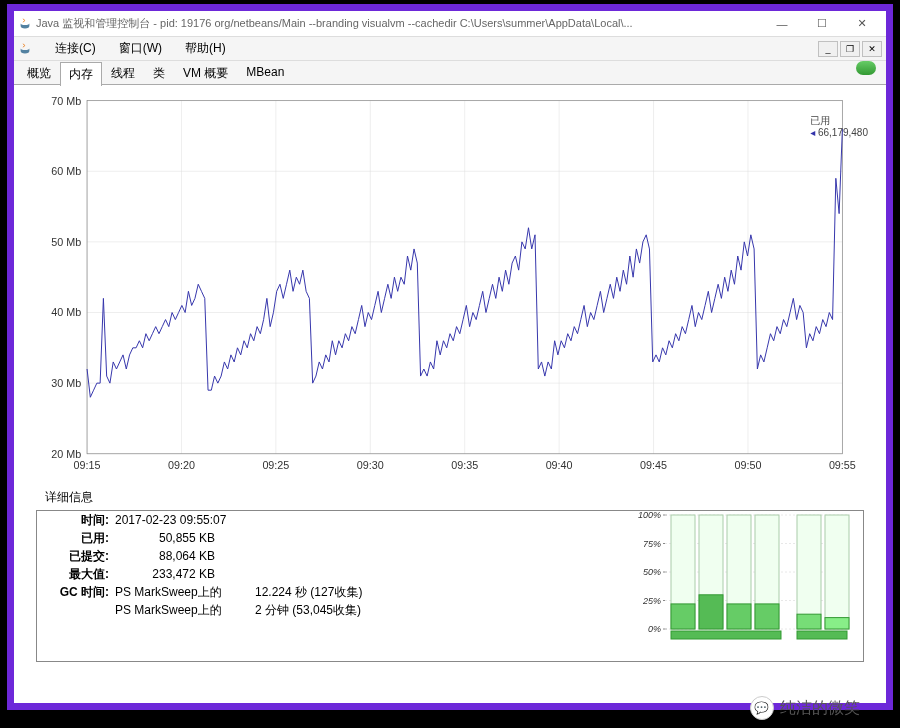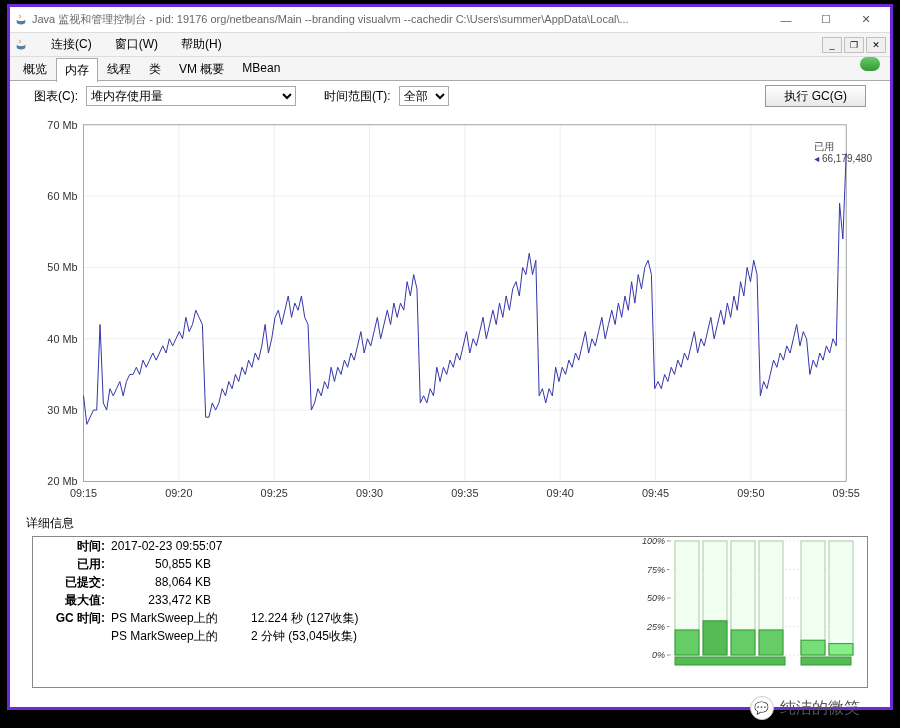--- a/index.html
+++ b/index.html
@@ -1,17 +1,17 @@
 <!DOCTYPE html>
 <html><head>
 <meta charset="utf-8">
 <style>
 * { box-sizing: border-box; margin: 0; padding: 0; }
 body { font-family: "Microsoft YaHei", sans-serif; font-size: 12px; background: #000; width: 900px; height: 728px; overflow: hidden; position: relative; }
-.window { background: #fff; width: 886px; height: 706px; position: absolute; left: 7px; top: 4px; border: 3px solid #6d28d9; display: flex; flex-direction: column; }
+.window { background: #fff; width: 886px; height: 706px; position: absolute; left: 7px; top: 4px; border: 7px solid #6d28d9; display: flex; flex-direction: column; }
 .titlebar { height: 26px; background: #fff; display: flex; align-items: center; padding: 0 4px; border-bottom: 1px solid #ddd; color: #666; font-size: 11px; }
 .titlebar .java-icon { width: 14px; height: 14px; margin-right: 4px; }
 .titlebar .title { flex: 1; overflow: hidden; white-space: nowrap; }
 .win-controls { display: flex; gap: 0; }
 .win-btn { width: 40px; height: 22px; display: flex; align-items: center; justify-content: center; color: #555; cursor: pointer; }
 .menubar { height: 24px; display: flex; align-items: center; padding: 0 4px; border-bottom: 1px solid #ddd; background: #f5f5f5; position: relative; }
 .menubar .java-icon { width: 14px; height: 14px; margin-right: 6px; }
 .menu-item { padding: 16px 6px; cursor: pointer; margin-left: 11px; }
 .menubar .right-controls { position: absolute; right: 4px; display: flex; gap: 2px; }
 .small-btn { width: 20px; height: 16px; border: 1px solid #c0c0c0; background: #f0f0f0; display: flex; align-items: center; justify-content: center; font-size: 9px; cursor: pointer; }
@@ -20,21 +20,21 @@
 .tab.active { background: #fff; border-color: #aaa; position: relative; top: 1px; }
 .status-icon { margin-left: auto; width: 20px; height: 14px; background: linear-gradient(#6c6,#393); border-radius: 7px; margin-right: 6px; }
 .toolbar { height: 30px; display: flex; align-items: center; padding: 0 24px; gap: 8px; background: #fff; }
 .toolbar label { color: #000; }
 select { font-size: 12px; height: 20px; border: 1px solid #aaa; background: #fff; }
 .gc-btn { margin-left: auto; height: 22px; padding: 0 18px; border: 1px solid #999; background: linear-gradient(#fff,#e8e8e8); cursor: pointer; font-size: 12px; }
 .chart-area { flex: 0 0 400px; position: relative; margin: 2px 24px 0 24px; }
 .chart-svg { width: 100%; height: 100%; }
 .chart-label { position: absolute; right: -6px; top: 28px; font-size: 10px; color: #444; text-align: left; line-height: 1.2; }
 .chart-label .tri { color: #33a; }
-.details-label { padding: 2px 16px; background: #fff; }
+.details-label { padding: 2px 31px; background: #fff; }
 .details-box { margin: 2px 22px 8px 22px; border: 1px solid #888; height: 152px; display: flex; padding: 0 12px; gap: 20px; background: #fff; }
 .details-left { flex: 1; }
 .details-row { display: flex; height: 18px; align-items: center; }
 .details-row .k { width: 60px; text-align: right; font-weight: bold; margin-right: 6px; }
 .details-row .v1 { flex: 0 0 140px; text-align: right; padding-right: 40px; }
 .details-row .v2 { flex: 0 0 140px; }
 .mini-chart { width: 220px; height: 130px; position: relative; font-style: italic; }
 .java-cup { display: inline-block; }
 .watermark { position: absolute; right: 40px; bottom: 8px; display: flex; align-items: center; gap: 6px; color: #555; font-size: 16px; }
 .wechat { width: 24px; height: 24px; border-radius: 50%; background: #fff; border: 1px solid #ccc; display: flex; align-items: center; justify-content: center; font-size: 12px; }
@@ -74,27 +74,20 @@
   <div class="tabs">
     <div class="tab">概览</div>
     <div class="tab active">内存</div>
     <div class="tab">线程</div>
     <div class="tab">类</div>
     <div class="tab">VM 概要</div>
     <div class="tab">MBean</div>
     <div class="status-icon"></div>
   </div>
 
-  <div class="toolbar">
-    <label>图表(C):</label>
-    <select style="width:210px"><option>堆内存使用量</option></select>
-    <label style="margin-left:20px">时间范围(T):</label>
-    <select style="width:50px"><option>全部</option></select>
-    <button class="gc-btn">执行 GC(G)</button>
-  </div>
 
   <div class="chart-area">
     <svg class="chart-svg" id="chart" viewBox="0 0 840 400">
         <line x1="50" x2="820" y1="370" y2="370" stroke="#ddd" stroke-width="0.5"></line>
         <text x="44" y="374" text-anchor="end" font-size="11" fill="#333">20 Mb</text>
         <line x1="50" x2="820" y1="298" y2="298" stroke="#ddd" stroke-width="0.5"></line>
         <text x="44" y="302" text-anchor="end" font-size="11" fill="#333">30 Mb</text>
         <line x1="50" x2="820" y1="226" y2="226" stroke="#ddd" stroke-width="0.5"></line>
         <text x="44" y="230" text-anchor="end" font-size="11" fill="#333">40 Mb</text>
         <line x1="50" x2="820" y1="154" y2="154" stroke="#ddd" stroke-width="0.5"></line>

